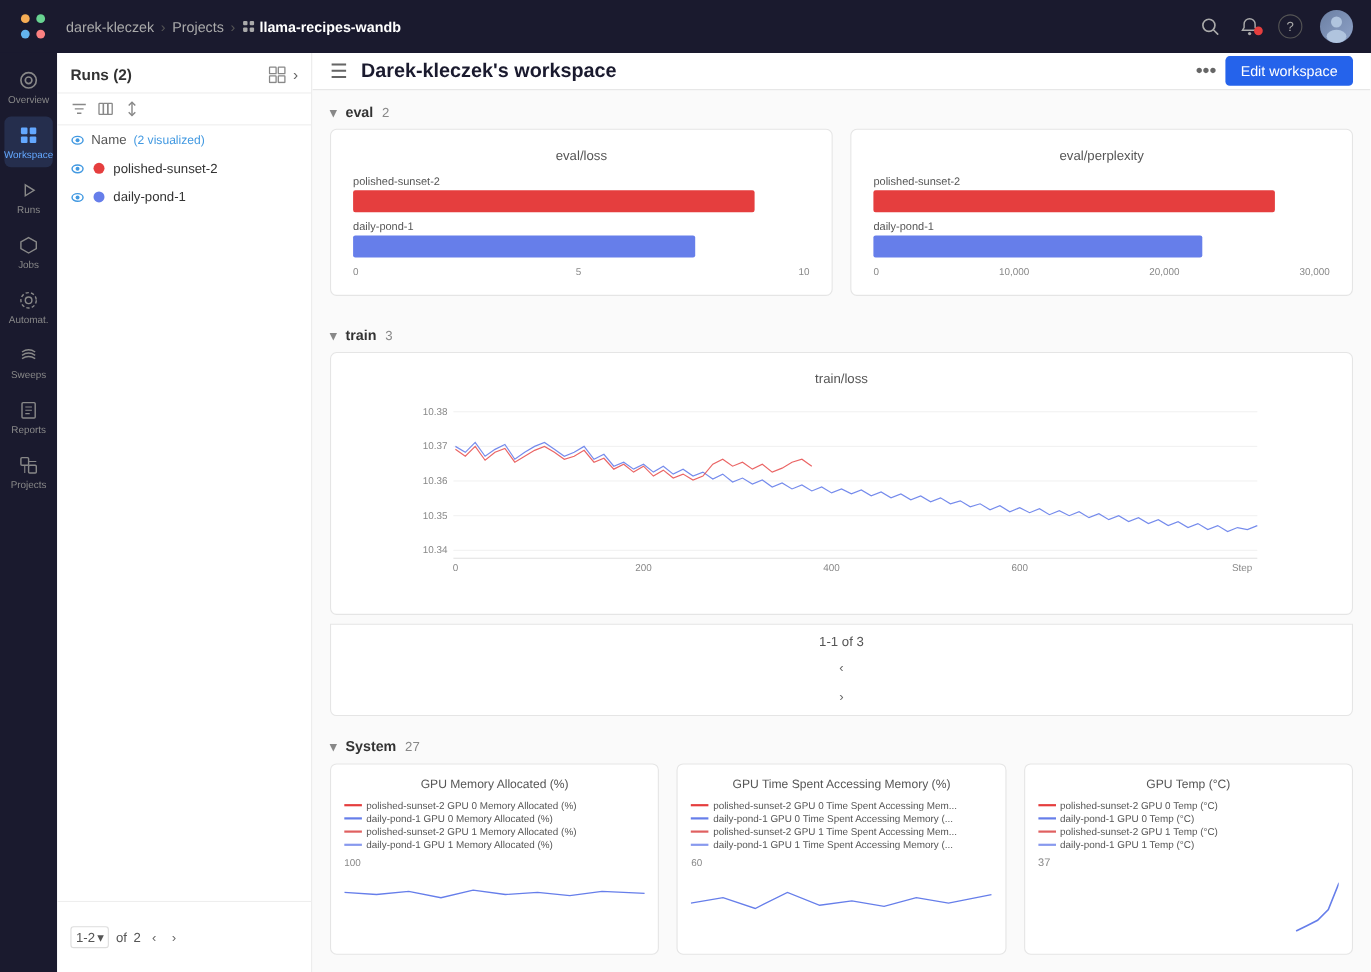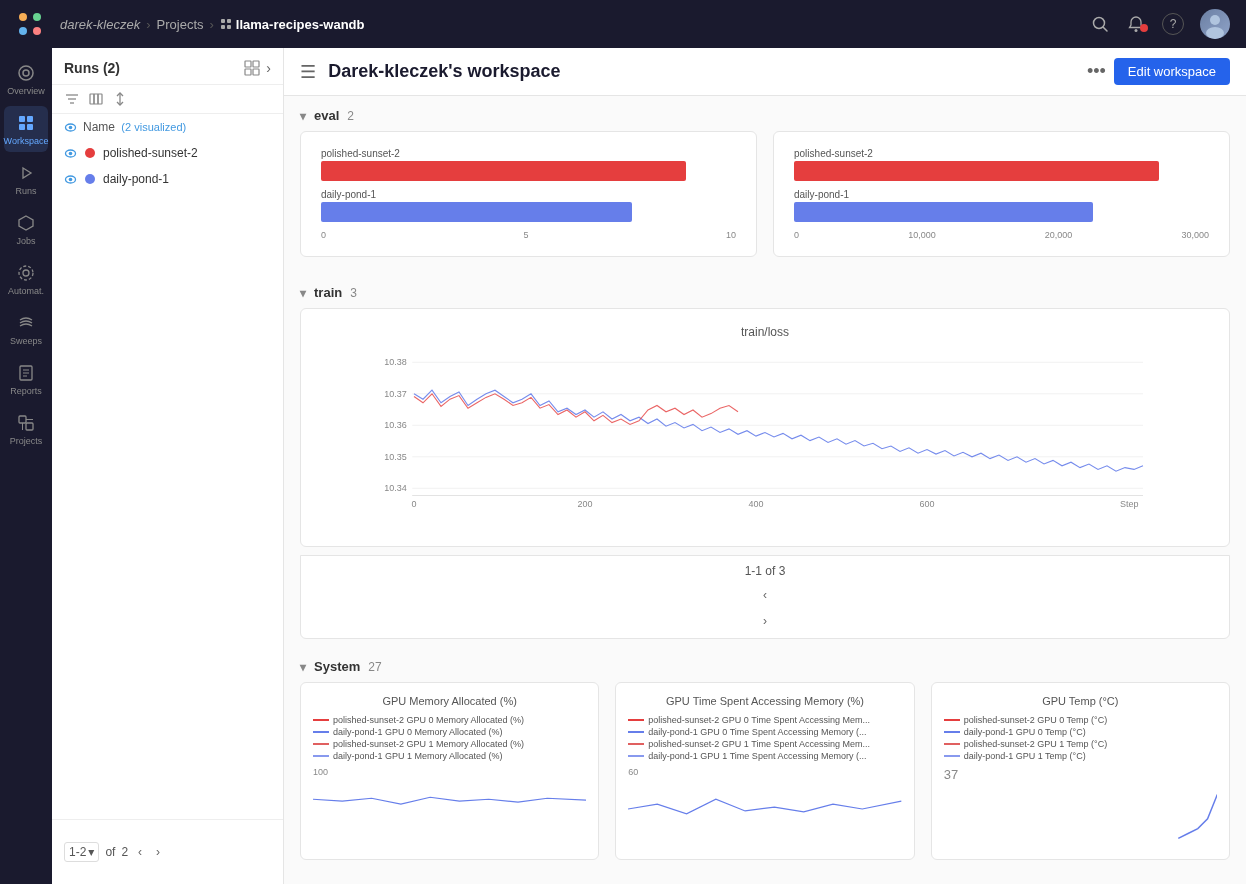--- a/index.html
+++ b/index.html
@@ -389,21 +389,21 @@
 <div class="topbar">
   <div class="topbar-logo">
     <svg width="28" height="28" viewBox="0 0 28 28">
       <circle cx="7" cy="7" r="4" fill="#f6ad55"></circle>
       <circle cx="21" cy="7" r="4" fill="#68d391"></circle>
       <circle cx="7" cy="21" r="4" fill="#63b3ed"></circle>
       <circle cx="21" cy="21" r="4" fill="#fc8181"></circle>
     </svg>
   </div>
   <div class="topbar-breadcrumb">
-    <span style="cursor:pointer;font-style:italic;">darek-kleczek</span>
+    <span style="cursor:pointer;">darek-kleczek</span>
     <span style="color:#555;">›</span>
     <span style="cursor:pointer;">Projects</span>
     <span style="color:#555;">›</span>
     <span class="current">
       <svg width="12" height="12" viewBox="0 0 12 12" fill="#aaa" style="flex-shrink:0">
           <rect x="1" y="1" width="4" height="4" rx="1"></rect>
           <rect x="7" y="1" width="4" height="4" rx="1"></rect>
           <rect x="1" y="7" width="4" height="4" rx="1"></rect>
           <rect x="7" y="7" width="4" height="4" rx="1"></rect>
         </svg>
@@ -609,20 +609,21 @@
 
     <div>
       <div class="section-header">
         <span class="chevron">▾</span>
         <span>eval</span>
         <span class="section-count">2</span>
       </div>
       <div class="charts-row">
 
         <div class="chart-card">
+          <div class="chart-title">eval/loss</div>
           <div class="bar-chart-area">
             <div class="bar-row">
               <div class="bar-label">polished-sunset-2</div>
               <div class="bar-track">
                 <div class="bar-fill" style="width:88%;background:#e53e3e;height:100%;"></div>
               </div>
             </div>
             <div class="bar-row">
               <div class="bar-label">daily-pond-1</div>
               <div class="bar-track">
@@ -631,20 +632,21 @@
             </div>
             <div class="bar-axis">
               <span>0</span>
                 <span>5</span>
                 <span>10</span>
             </div>
           </div>
         </div>
 
         <div class="chart-card">
+          <div class="chart-title">eval/perplexity</div>
           <div class="bar-chart-area">
             <div class="bar-row">
               <div class="bar-label">polished-sunset-2</div>
               <div class="bar-track">
                 <div class="bar-fill" style="width:88%;background:#e53e3e;height:100%;"></div>
               </div>
             </div>
             <div class="bar-row">
               <div class="bar-label">daily-pond-1</div>
               <div class="bar-track">
@@ -781,21 +783,21 @@
             </div>
             <div class="legend-item">
               <div class="legend-line" style="background:#e06060;"></div>
               <span>polished-sunset-2 GPU 1 Temp (°C)</span>
             </div>
             <div class="legend-item">
               <div class="legend-line" style="background:#8899ee;"></div>
               <span>daily-pond-1 GPU 1 Temp (°C)</span>
             </div>
           </div>
-          <div style="font-size:13px;color:#888;margin-bottom:2px;">37</div>
+          <div style="font-size:10px;color:#888;margin-bottom:2px;">37</div>
           <svg width="100%" height="60" viewBox="0 0 280 60">
             <polyline points="240,55 250,50 260,45 270,35 280,10" fill="none" stroke="#667eea" stroke-width="1.5"></polyline>
           </svg>
         </div>
       </div>
     </div>
 
   </div>
 </div>
 

